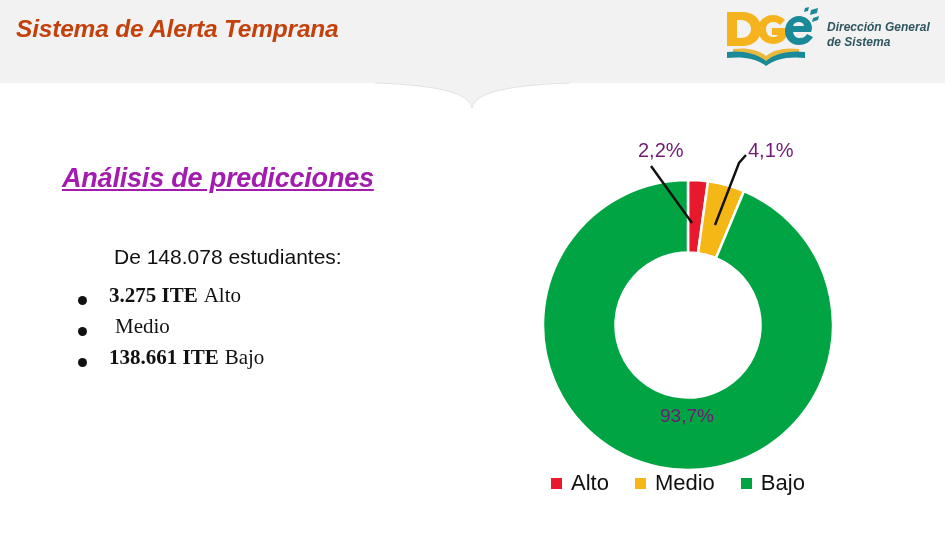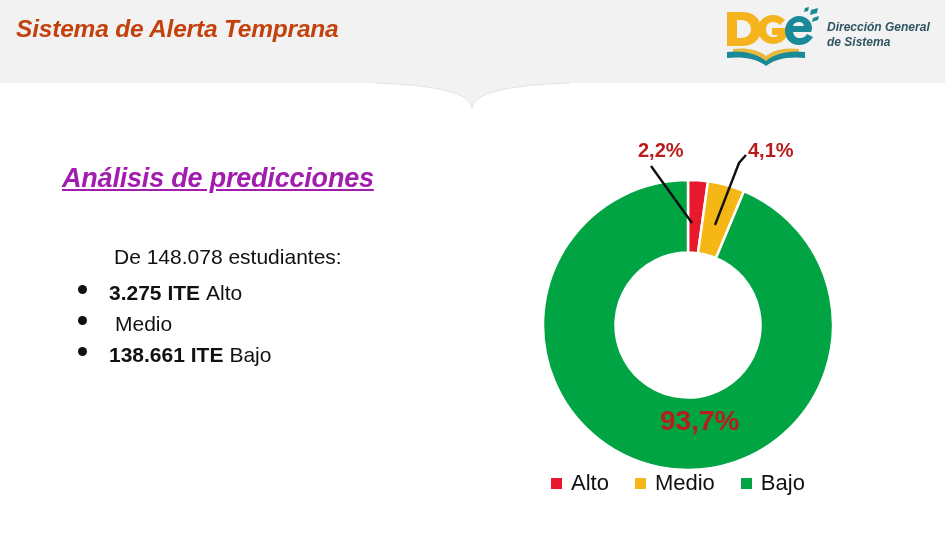--- a/index.html
+++ b/index.html
@@ -92,23 +92,24 @@
     margin-left: 40px;
   }
   .bullet-list {
     position: absolute;
     left: 74px;
     top: 277px;
     width: 420px;
   }
   .bullet-row {
     display: flex;
-    align-items: center;
+    align-items: flex-end;
     height: 31px;
     white-space: nowrap;
+    font-family: Liberation Serif, serif;
   }
   .bullet-dot {
     width: 9px;
     height: 9px;
     border-radius: 50%;
     background: #111111;
     margin-left: 4px;
     margin-right: 22px;
     flex: 0 0 auto;
     transform: translateY(-3px);
@@ -132,27 +133,27 @@
     width: 350px;
     height: 380px;
   }
   .donut-svg {
     position: absolute;
     left: 0; top: 0;
   }
   .pct-label {
     position: absolute;
     font-size: 20px;
-    font-weight: bold;
-    color: #b91c1c;
+    font-weight: normal;
+    color: #701a75;
     white-space: nowrap;
   }
   .pct-alto  { left: 118px; top: 11px; }
   .pct-medio { left: 228px; top: 11px; }
-  .pct-bajo  { left: 140px; top: 277px; font-size: 28px; }
+  .pct-bajo  { left: 140px; top: 277px; font-size: 19px; }
 
   
   .legend {
     position: absolute;
     left: 551px;
     top: 470px;
     display: flex;
     align-items: center;
     gap: 26px;
   }

